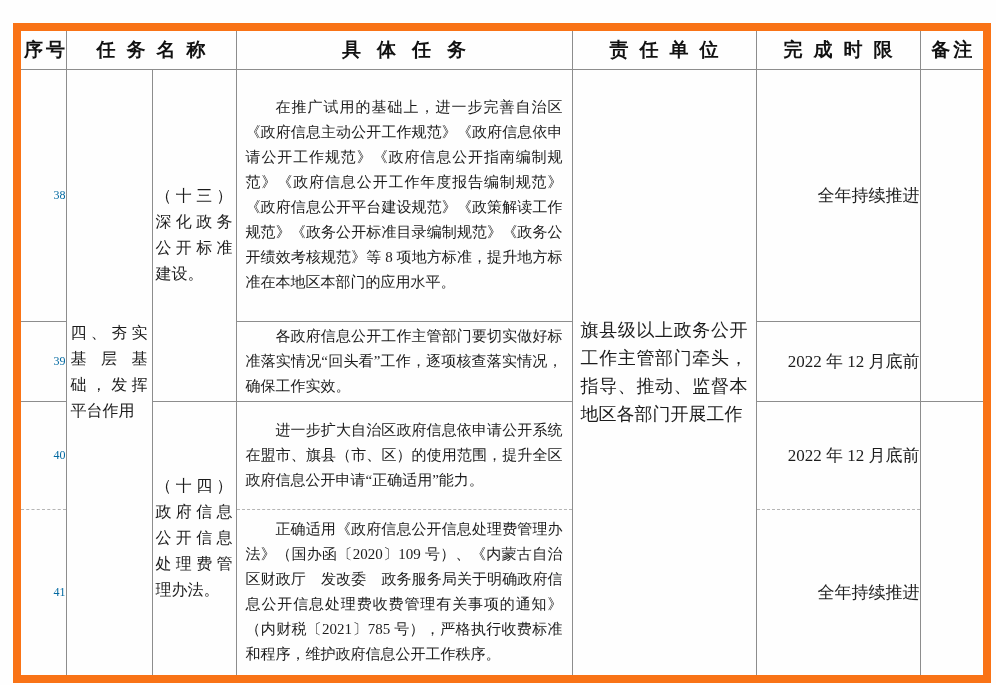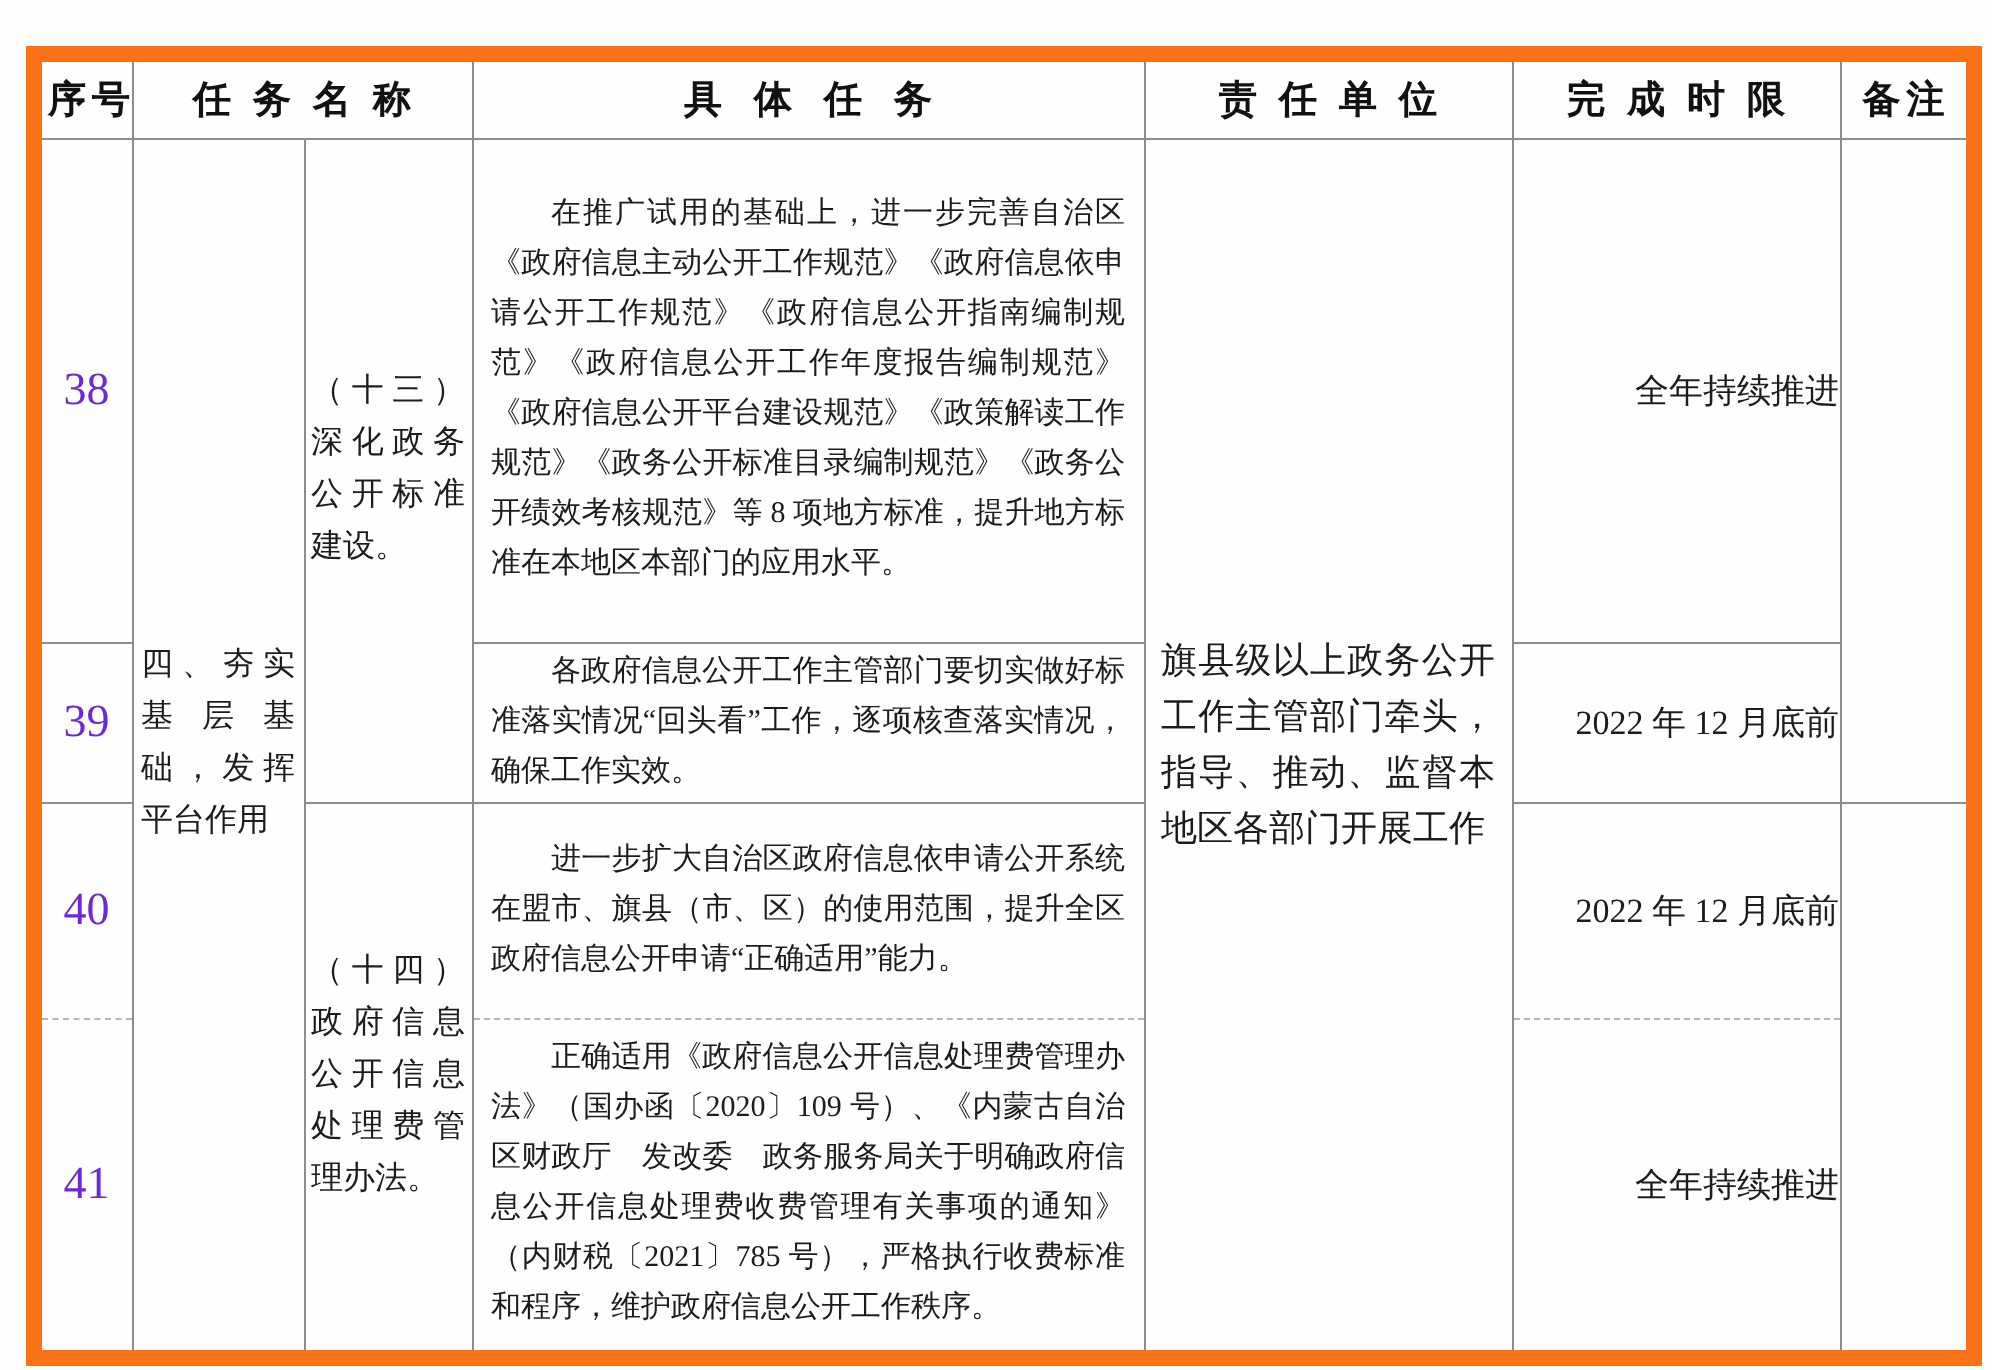--- a/index.html
+++ b/index.html
@@ -39,23 +39,23 @@
   }
   .sp-s { letter-spacing: 3px; text-indent: 3px; }
   .sp-m { letter-spacing: 11px; text-indent: 11px; }
   .sp-w { letter-spacing: 16px; text-indent: 16px; }
 
   tr.r38 { height: 252px; }
   tr.r39 { height: 72px; }
   tr.r40 { height: 108px; }
 
   td.num {
-    text-align: center;
-    font-size: 23px;
-    color: #6d28d9;
+    text-align: right;
+    font-size: 12px;
+    color: #0369a1;
   }
   td.cat {
     padding: 20px 4px;
     font-size: 16px;
     line-height: 26px;
     text-align: justify;
     text-justify: inter-character;
   }
   td.taskname {
     padding: 20px 3px;

